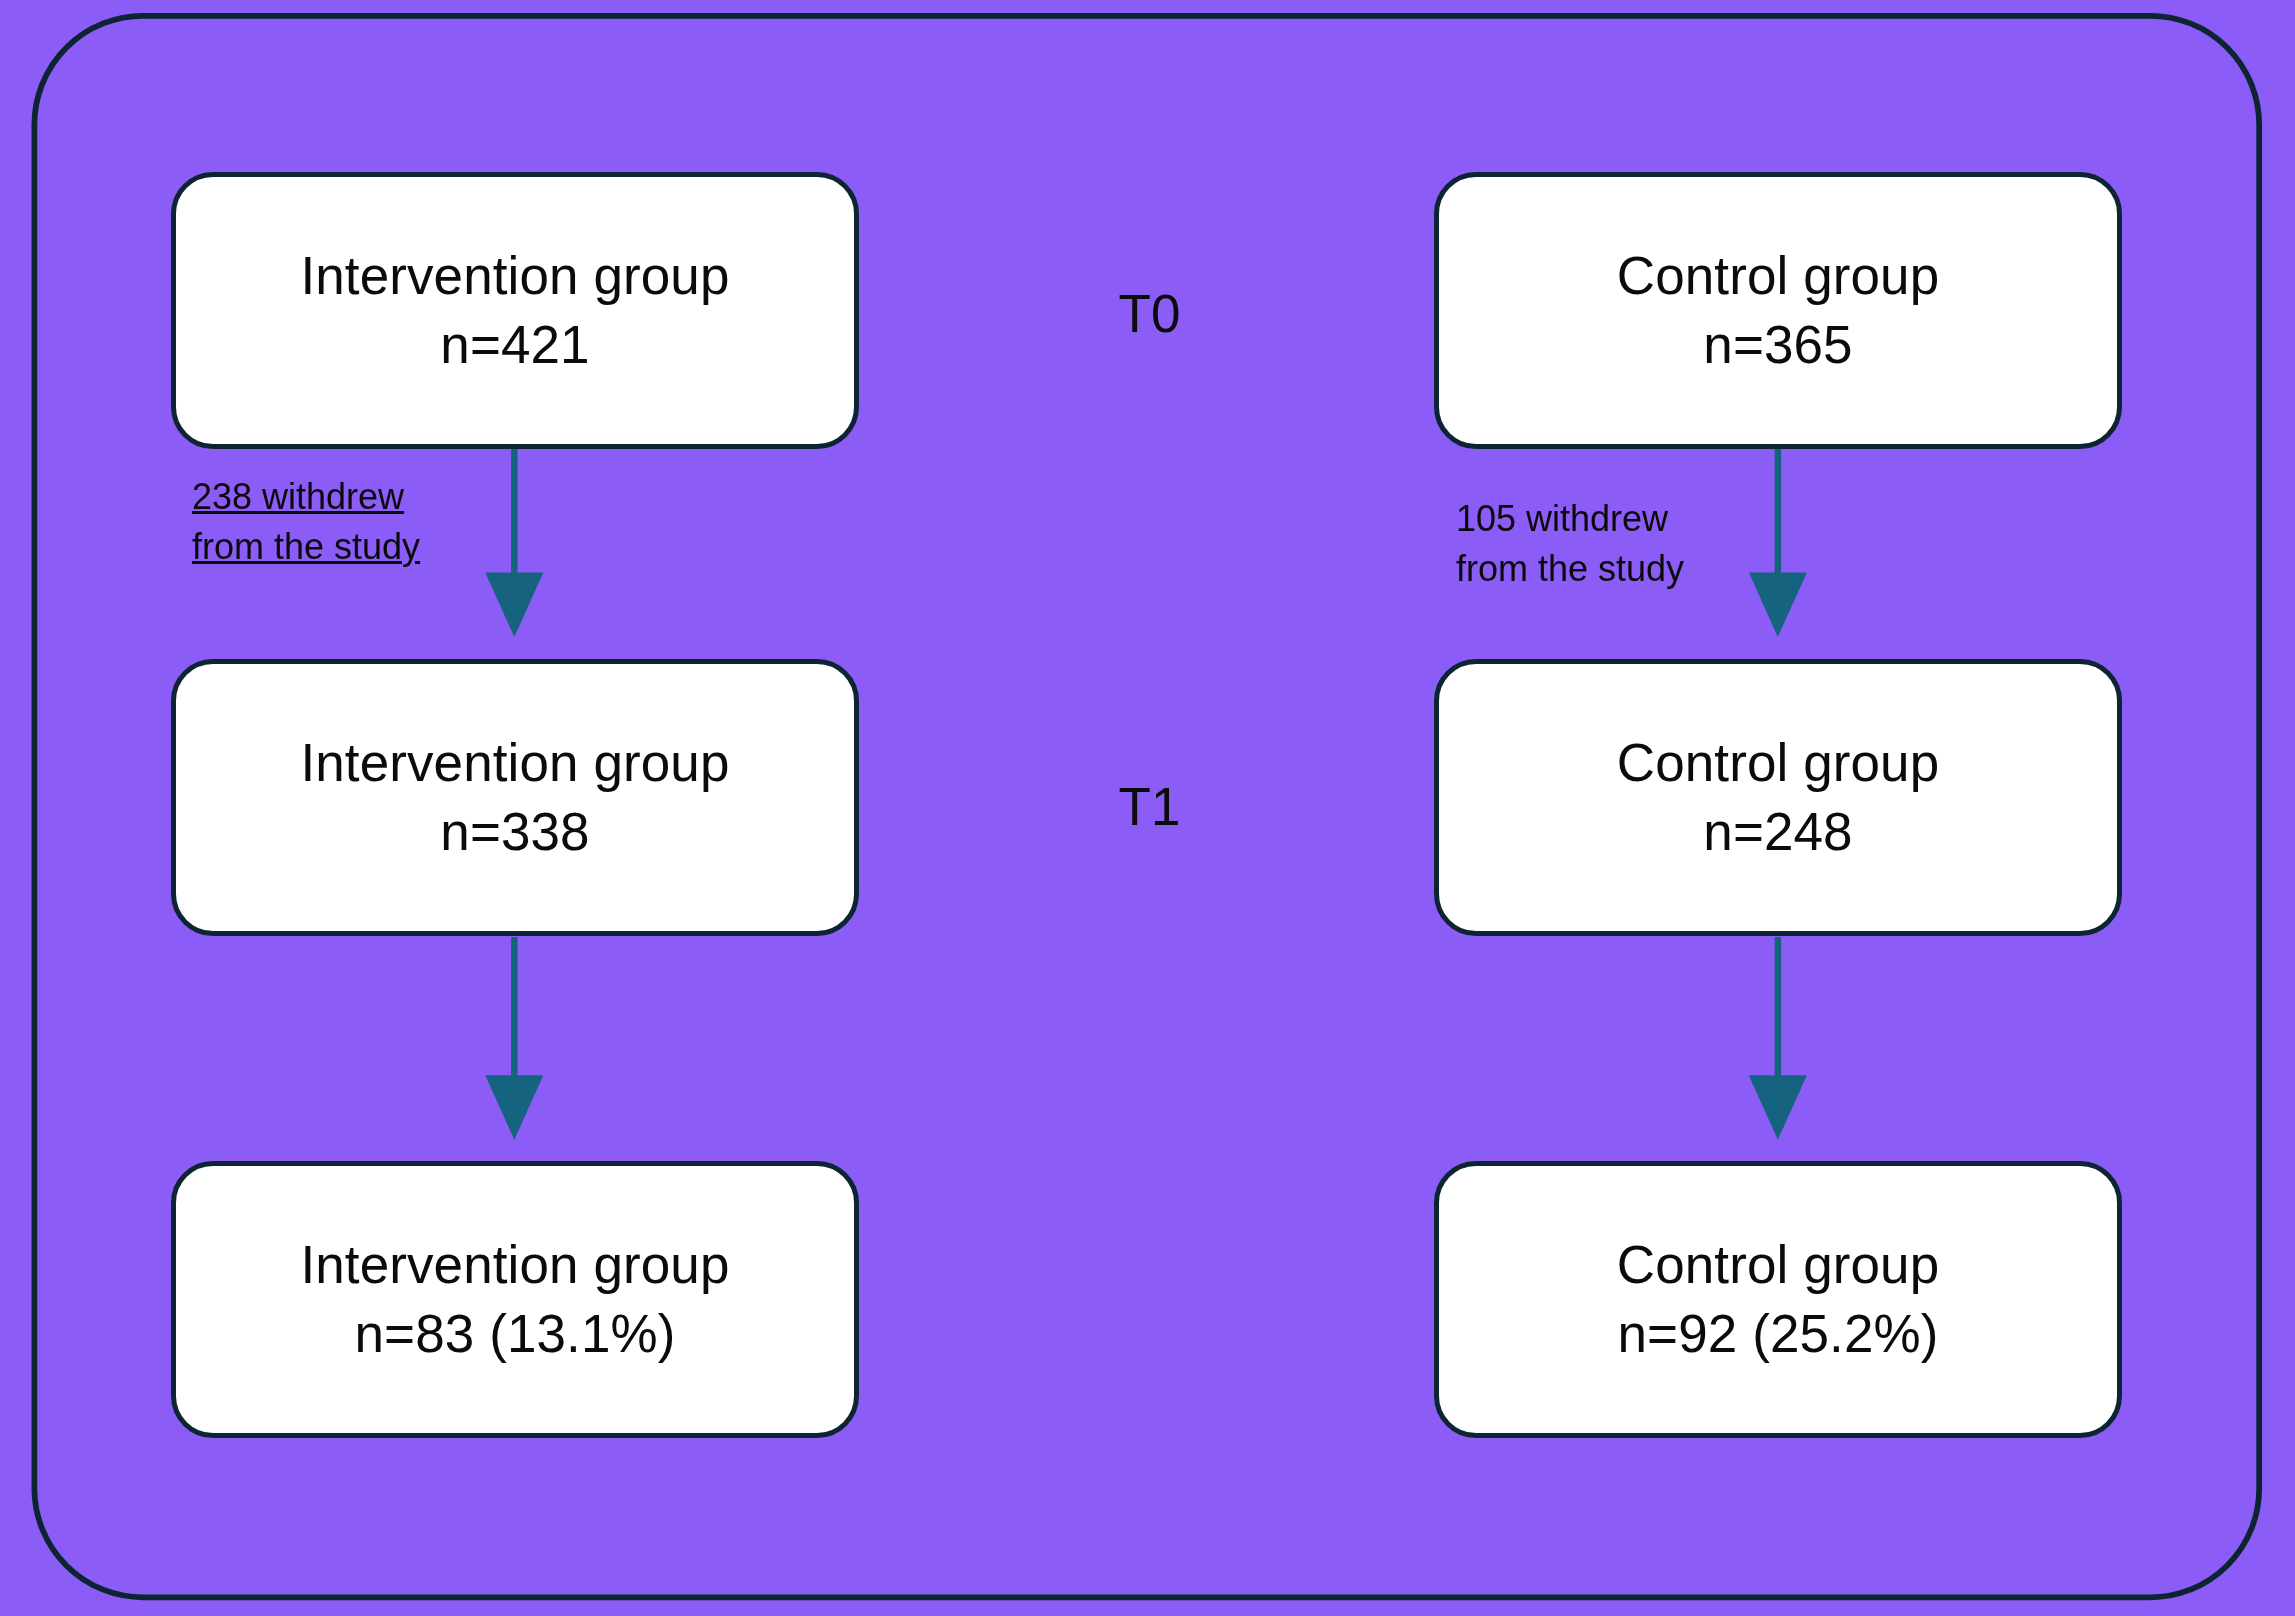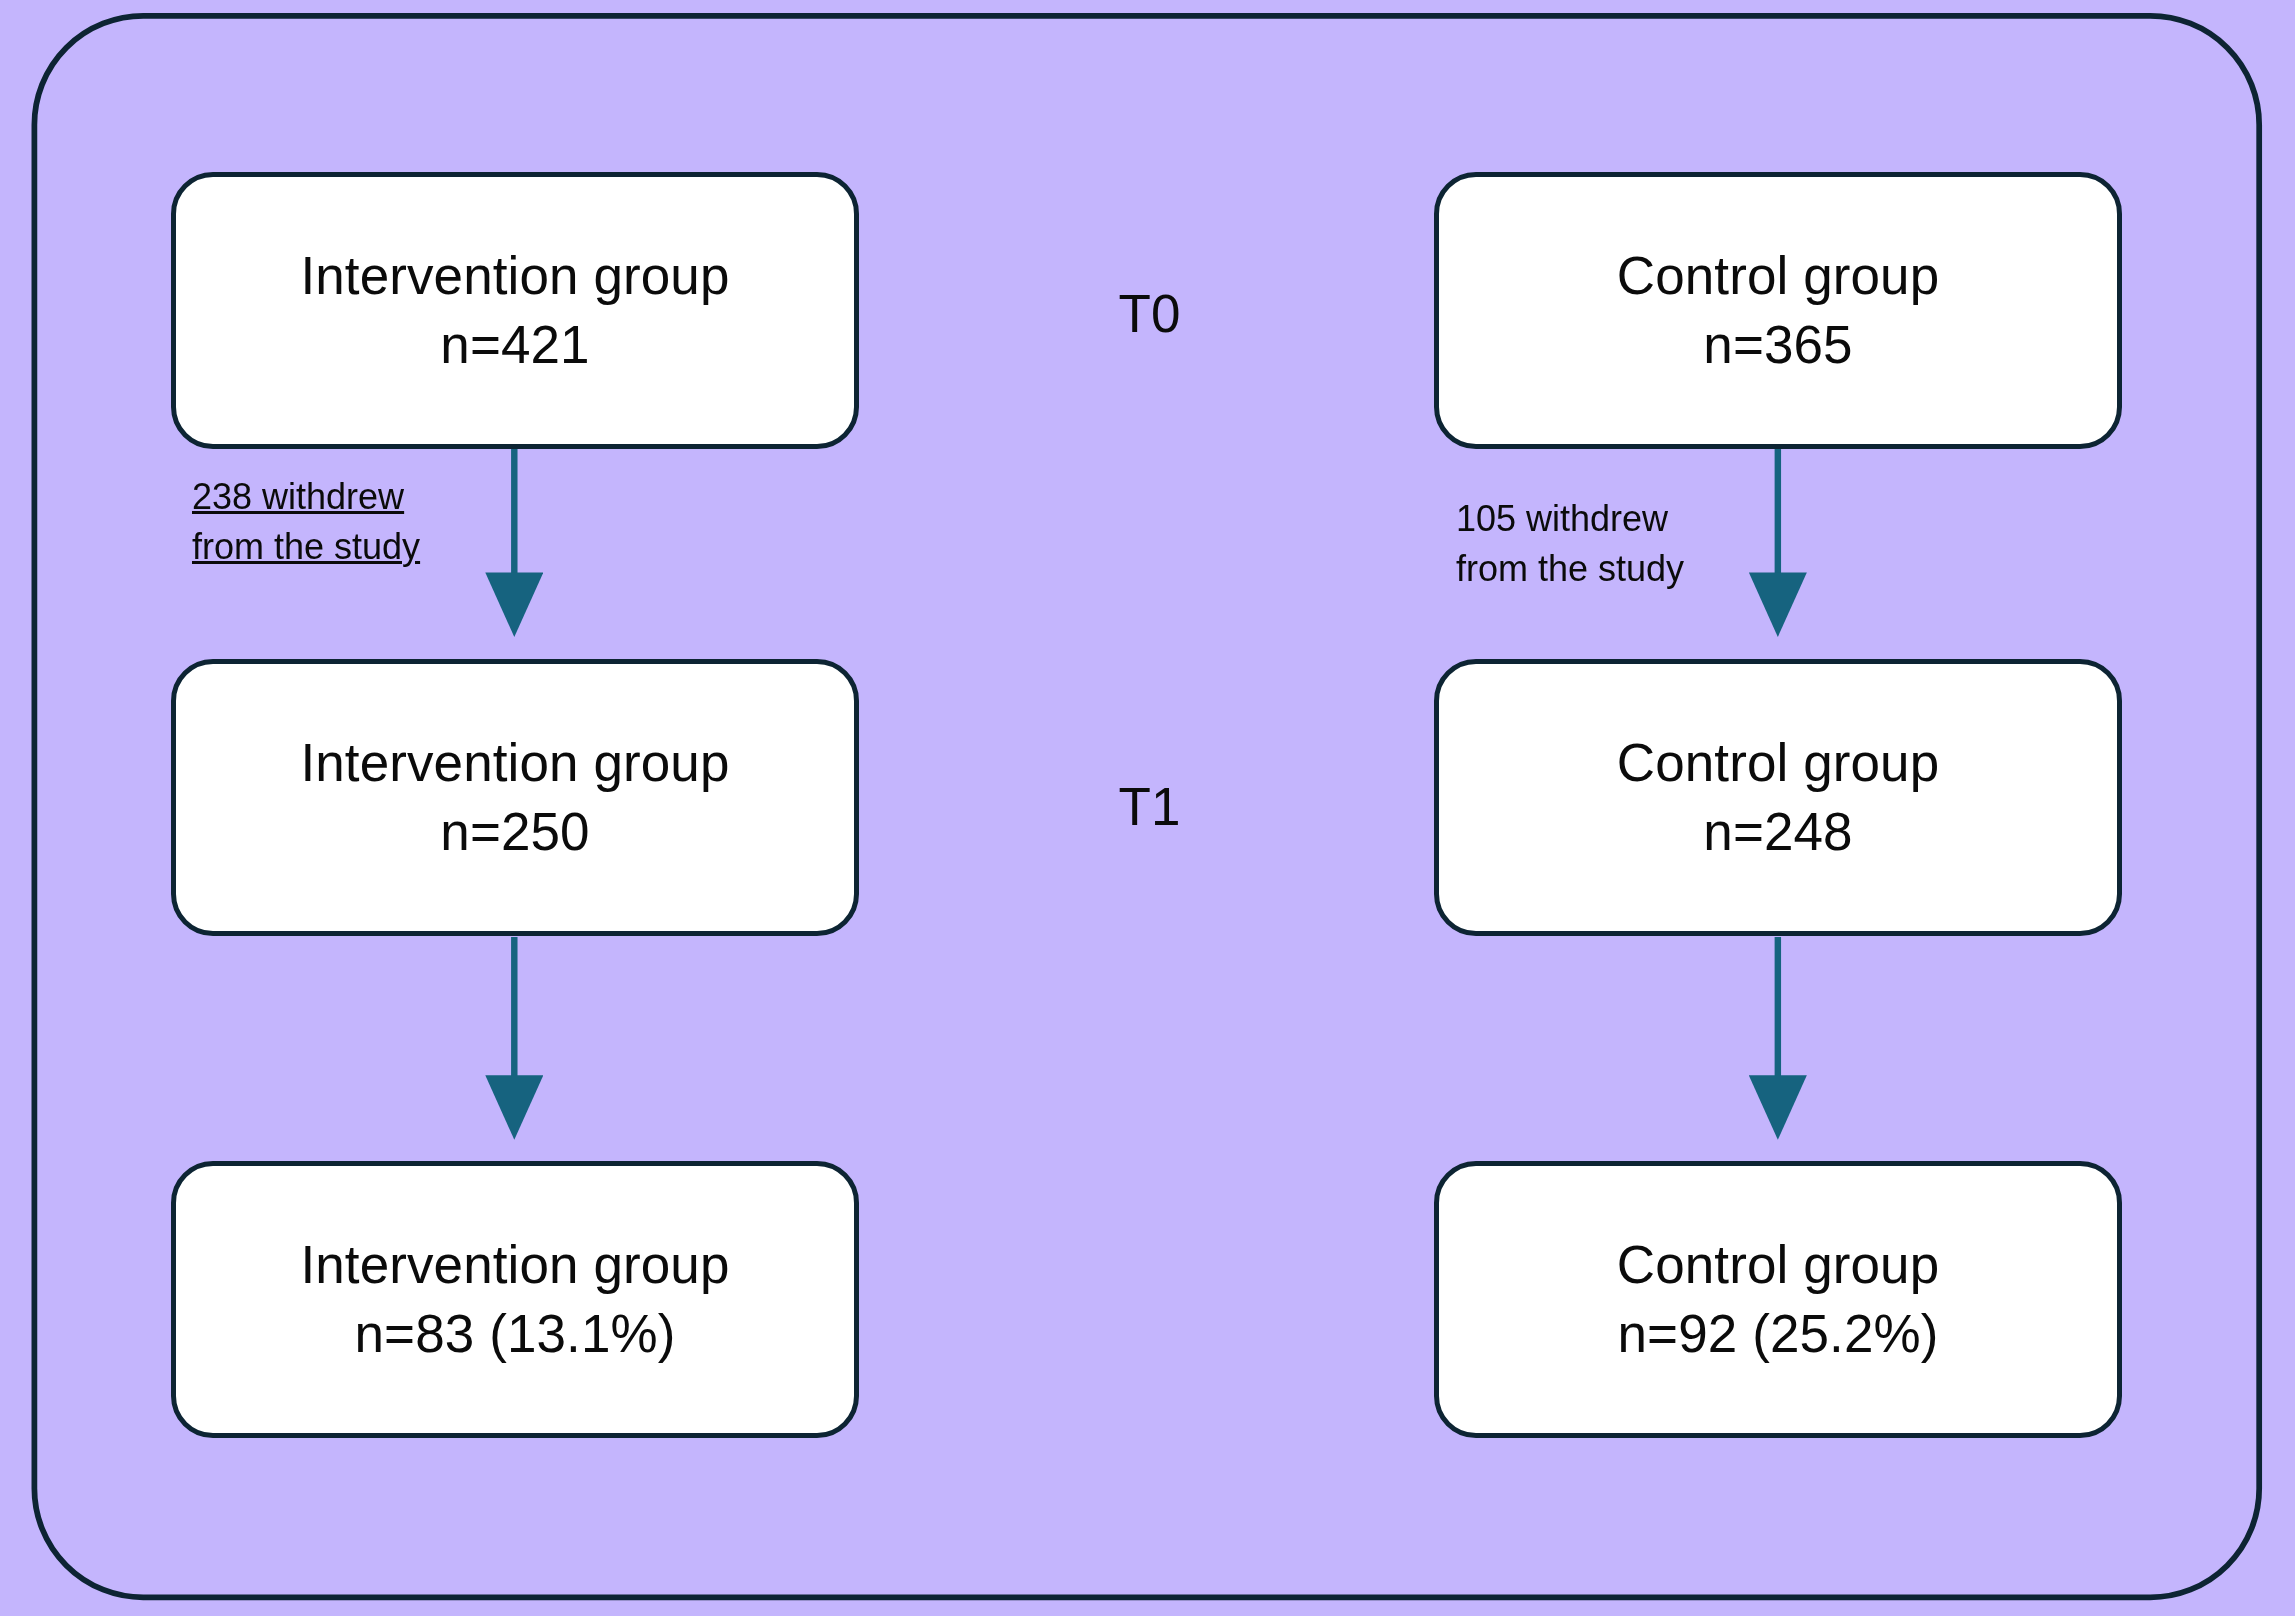--- a/index.html
+++ b/index.html
@@ -4,21 +4,21 @@
 <style>
   html, body {
     margin: 0;
     padding: 0;
     background: #ffffff;
   }
   #stage {
     position: relative;
     width: 2295px;
     height: 1616px;
-    background: #c4b5fd;
+    background: #8b5cf6;
     font-family: "Liberation Sans", sans-serif;
     overflow: hidden;
   }
   #flow-svg {
     position: absolute;
     top: 0;
     left: 0;
     width: 2295px;
     height: 1616px;
   }
@@ -95,21 +95,21 @@
     <div class="node-line">n=421</div>
   </div>
 
   <div class="edge-label" style="left:192px; top:472px;text-decoration:underline;">
     <div>238 withdrew</div>
     <div>from the study</div>
   </div>
 
   <div class="node-box" style="left:171px; top:659px; width:688px; height:277px;">
     <div class="node-line">Intervention group</div>
-    <div class="node-line">n=250</div>
+    <div class="node-line">n=338</div>
   </div>
 
   <div class="node-box" style="left:171px; top:1161px; width:688px; height:277px;">
     <div class="node-line">Intervention group</div>
     <div class="node-line">n=83 (13.1%)</div>
   </div>
 
   <div class="stage-label" style="left:1042px; top:244px; width:215px;">T0</div>
 
   <div class="stage-label" style="left:1042px; top:737px; width:215px;">T1</div>

